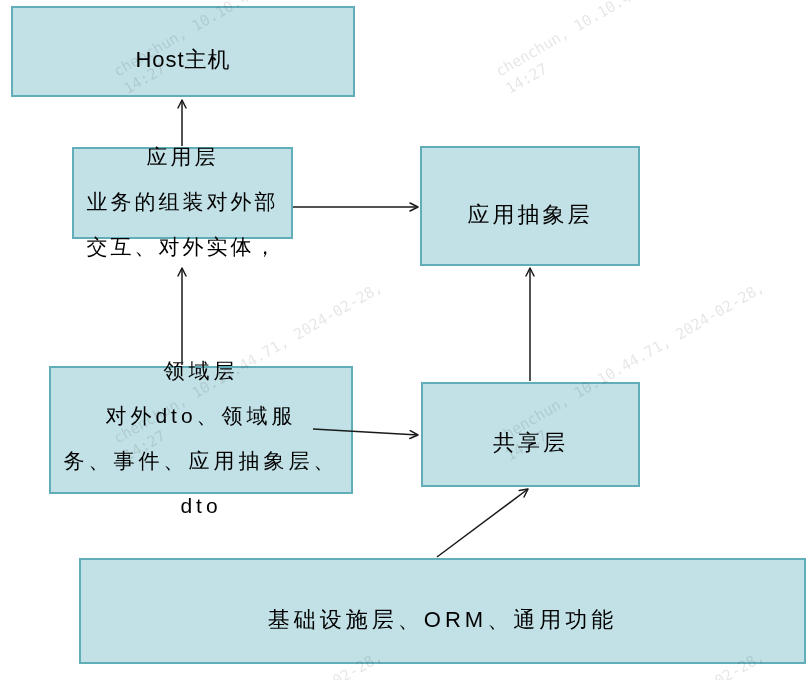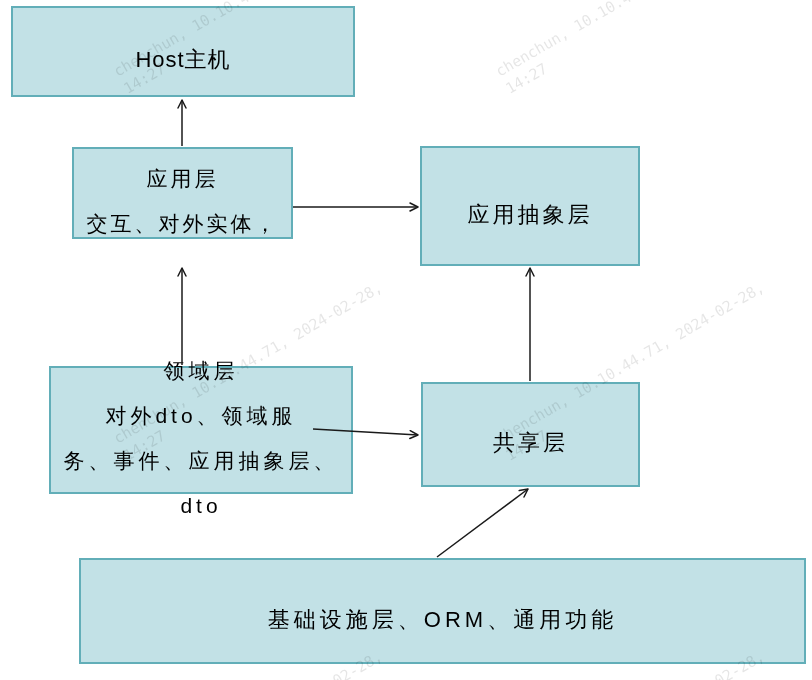--- a/index.html
+++ b/index.html
@@ -89,20 +89,21 @@
     <line x1="530" y1="381" x2="530" y2="268" stroke="#1a1a1a" stroke-width="1.5" marker-end="url(#arrowhead)"></line>
     <line x1="437" y1="557" x2="528" y2="489" stroke="#1a1a1a" stroke-width="1.5" marker-end="url(#arrowhead)"></line>
   </svg>
 
   <div class="node node-host">
     <div class="node-line">Host主机</div>
   </div>
 
   <div class="node node-application">
     <div class="node-line">应用层</div>
+    <div class="node-line">业务的组装对外部</div>
     <div class="node-line">交互、对外实体，</div>
   </div>
 
   <div class="node node-app-abstract">
     <div class="node-line">应用抽象层</div>
   </div>
 
   <div class="node node-domain">
     <div class="node-line">领域层</div>
     <div class="node-line">对外dto、领域服</div>

